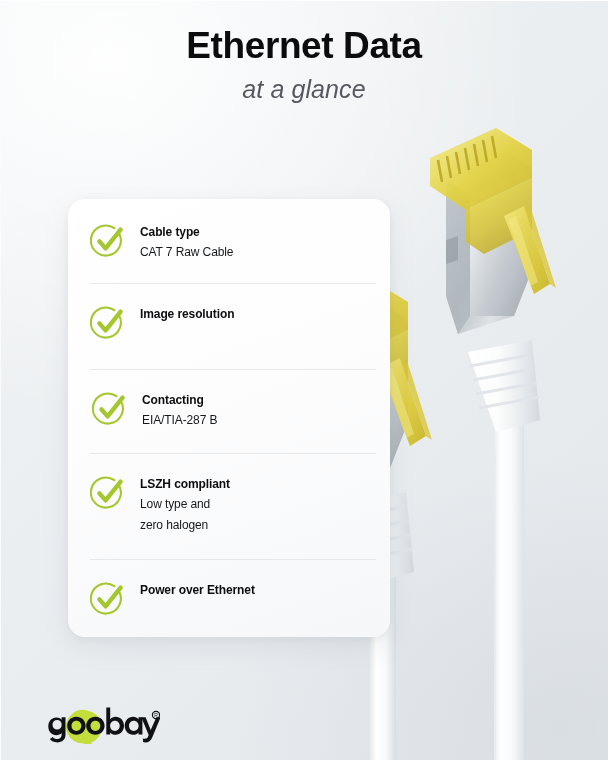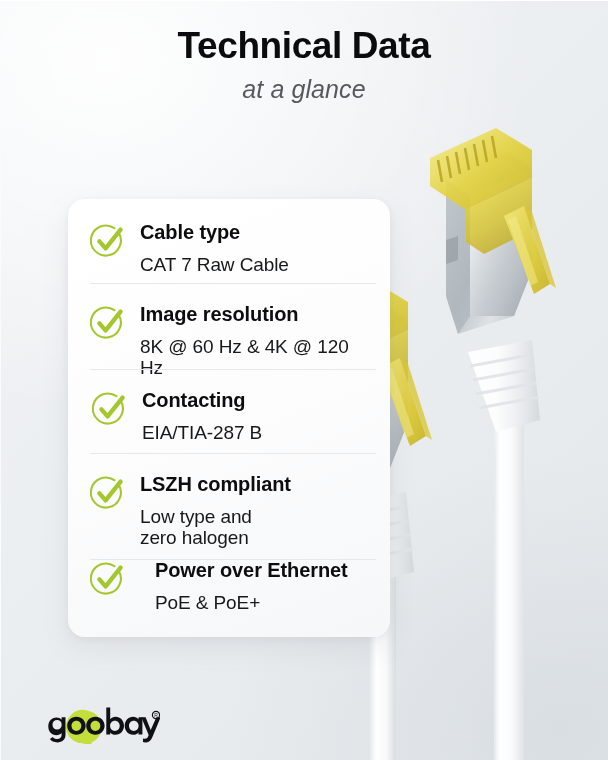--- a/index.html
+++ b/index.html
@@ -125,54 +125,53 @@
     flex: 0 0 auto;
     width: 36px;
     height: 36px;
     margin-right: 14px;
     margin-top: 2px;
   }
   .check-wrap svg { display: block; }
 
   .spec-text { flex: 1 1 auto; padding-top: 1px; }
   .spec-title {
-    font-size: 20px;
+    font-size: 12px;
     line-height: 20px;
     font-weight: bold;
     color: #0d0d0f;
     letter-spacing: -0.1px;
   }
   .spec-sub {
-    font-size: 19px;
+    font-size: 12px;
     line-height: 21px;
     font-weight: normal;
     color: #17181a;
     letter-spacing: -0.1px;
     white-space: pre-line;
-    margin-top: 12px;
   }
 
   
   .brand {
     position: absolute;
     left: 44px;
     top: 700px;
     display: flex;
     align-items: flex-start;
     z-index: 6;
   }
   .brand svg { display: block; }
 </style>
 </head>
 <body>
 
 <div id="stage">
 
   <div class="header">
-    <h1 class="title">Technical Data</h1>
+    <h1 class="title">Ethernet Data</h1>
     <p class="subtitle">at a glance</p>
   </div>
 
   <div class="photo">
     <svg width="290" height="640" viewBox="0 0 290 640" xmlns="http://www.w3.org/2000/svg">
       <defs>
         <linearGradient id="shieldG" x1="0" y1="0" x2="1" y2="1">
           <stop offset="0%" stop-color="#fdfdfd"></stop>
           <stop offset="22%" stop-color="#e4e7ea"></stop>
           <stop offset="48%" stop-color="#b9bfc5"></stop>
@@ -316,21 +315,20 @@
       <div class="spec-row" style="height:86px;padding-top:20px;">
         <div class="divider"></div>
         <div class="check-wrap">
           <svg width="36" height="36" viewBox="0 0 36 36" xmlns="http://www.w3.org/2000/svg">
             <path d="M28.6 9.6 A15 15 0 1 1 24.4 5.2" fill="none" stroke="#a4c72e" stroke-width="2.1" stroke-linecap="round"></path>
             <path d="M9.4 18.4 L15.6 25.4 L30.6 6.6" fill="none" stroke="#a4c72e" stroke-width="4.4" stroke-linecap="round" stroke-linejoin="round"></path>
           </svg>
         </div>
         <div class="spec-text">
           <div class="spec-title">Image resolution</div>
-          <div class="spec-sub">8K @ 60 Hz &amp; 4K @ 120 Hz</div>
         </div>
       </div>
 
       <div class="spec-row" style="height:84px;padding-top:20px;padding-left:24px;">
         <div class="divider"></div>
         <div class="check-wrap">
           <svg width="36" height="36" viewBox="0 0 36 36" xmlns="http://www.w3.org/2000/svg">
             <path d="M28.6 9.6 A15 15 0 1 1 24.4 5.2" fill="none" stroke="#a4c72e" stroke-width="2.1" stroke-linecap="round"></path>
             <path d="M9.4 18.4 L15.6 25.4 L30.6 6.6" fill="none" stroke="#a4c72e" stroke-width="4.4" stroke-linecap="round" stroke-linejoin="round"></path>
           </svg>
@@ -349,31 +347,30 @@
             <path d="M9.4 18.4 L15.6 25.4 L30.6 6.6" fill="none" stroke="#a4c72e" stroke-width="4.4" stroke-linecap="round" stroke-linejoin="round"></path>
           </svg>
         </div>
         <div class="spec-text">
           <div class="spec-title">LSZH compliant</div>
           <div class="spec-sub">Low type and
 zero halogen</div>
         </div>
       </div>
 
-      <div class="spec-row" style="height:80px;gap:15px;">
+      <div class="spec-row" style="height:80px;padding-top:20px;">
         <div class="divider"></div>
         <div class="check-wrap">
           <svg width="36" height="36" viewBox="0 0 36 36" xmlns="http://www.w3.org/2000/svg">
             <path d="M28.6 9.6 A15 15 0 1 1 24.4 5.2" fill="none" stroke="#a4c72e" stroke-width="2.1" stroke-linecap="round"></path>
             <path d="M9.4 18.4 L15.6 25.4 L30.6 6.6" fill="none" stroke="#a4c72e" stroke-width="4.4" stroke-linecap="round" stroke-linejoin="round"></path>
           </svg>
         </div>
         <div class="spec-text">
           <div class="spec-title">Power over Ethernet</div>
-          <div class="spec-sub">PoE &amp; PoE+</div>
         </div>
       </div>
 
     </div>
   </div>
 
   <div class="brand">
     <svg width="116" height="44" viewBox="0 0 116 44" xmlns="http://www.w3.org/2000/svg">
 
       <g>

